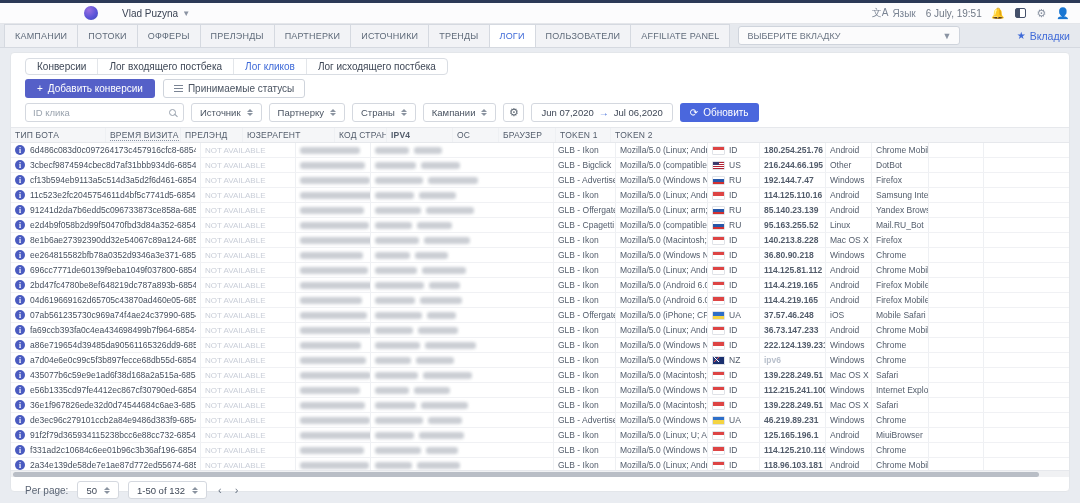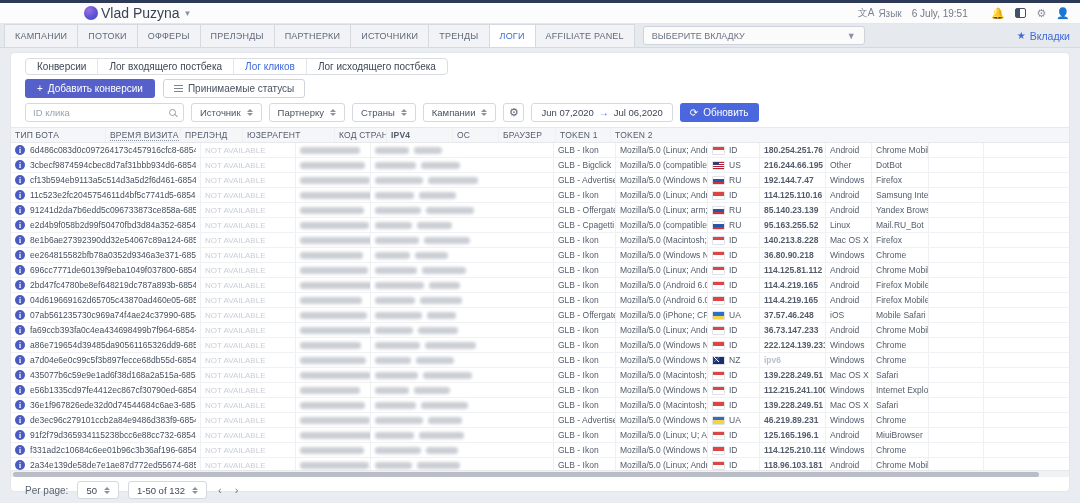--- a/index.html
+++ b/index.html
@@ -5,26 +5,26 @@
   * { margin:0; padding:0; box-sizing:border-box; }
   html,body { width:1080px; height:503px; overflow:hidden; background:#e9ecf1;
     font-family:"Liberation Sans", sans-serif; -webkit-font-smoothing:antialiased; }
 
   
   .topstrip { height:3px; background:#2c3a57; }
   .appbar { height:21px; background:#fcfcfd; border-bottom:1px solid #e4e6ea;
     display:flex; align-items:center; padding:0 10px; }
   .avatar { width:14px; height:14px; border-radius:50%; margin-left:74px;
     background:radial-gradient(circle at 35% 30%, #9a6fe0 0%, #5b54d8 55%, #3c49b4 100%); }
-  .username { font-size:14px; color:#3a4354; margin-left:3px; }
+  .username { font-size:10px; color:#3a4354; margin-left:24px; }
   .chev { font-size:8px; color:#8a93a2; margin-left:4px; }
   .appbar-right { margin-left:auto; display:flex; align-items:center; gap:10px; color:#7a8494; }
   .lang { display:flex; align-items:center; gap:4px; font-size:10px; color:#7a8494; }
   .lang-icon { font-size:10px; }
-  .dt { font-size:10px; color:#6f7886; margin-right:14px; }
+  .dt { font-size:10px; color:#6f7886; }
   .tbicon { font-size:11px; color:#8a93a2; cursor:pointer; }
   .theme-icon { width:11px; height:10px; border:1px solid #44506a; border-radius:2px;
     background:linear-gradient(90deg,#44506a 50%, #fff 50%); }
 
   
   .navbar { height:24px; background:#e6e9ee; border-bottom:1px solid #d5d9e0;
     display:flex; align-items:stretch; padding-left:4px; }
   .navtab { display:flex; align-items:center; padding:0 10px; font-size:9px; letter-spacing:.2px;
     color:#5f6b7a; background:#f2f3f6; border:1px solid #d5d9e0; border-bottom:none; border-left:none;
     cursor:pointer; white-space:nowrap; }
@@ -163,20 +163,21 @@
 <div class="navbar">
   <div id="navtabs" style="display:flex;">
       <div class="navtab">КАМПАНИИ</div>
       <div class="navtab">ПОТОКИ</div>
       <div class="navtab">ОФФЕРЫ</div>
       <div class="navtab">ПРЕЛЭНДЫ</div>
       <div class="navtab">ПАРТНЕРКИ</div>
       <div class="navtab">ИСТОЧНИКИ</div>
       <div class="navtab">ТРЕНДЫ</div>
       <div class="navtab active">ЛОГИ</div>
+      <div class="navtab">ПОЛЬЗОВАТЕЛИ</div>
       <div class="navtab">AFFILIATE PANEL</div>
     </div>
   <div class="tabselect">
     <span>ВЫБЕРИТЕ ВКЛАДКУ</span>
     <span class="chevron">▼</span>
   </div>
   <div class="bookmarks">
     <span class="star">★</span>
     <span>Вкладки</span>
   </div>

